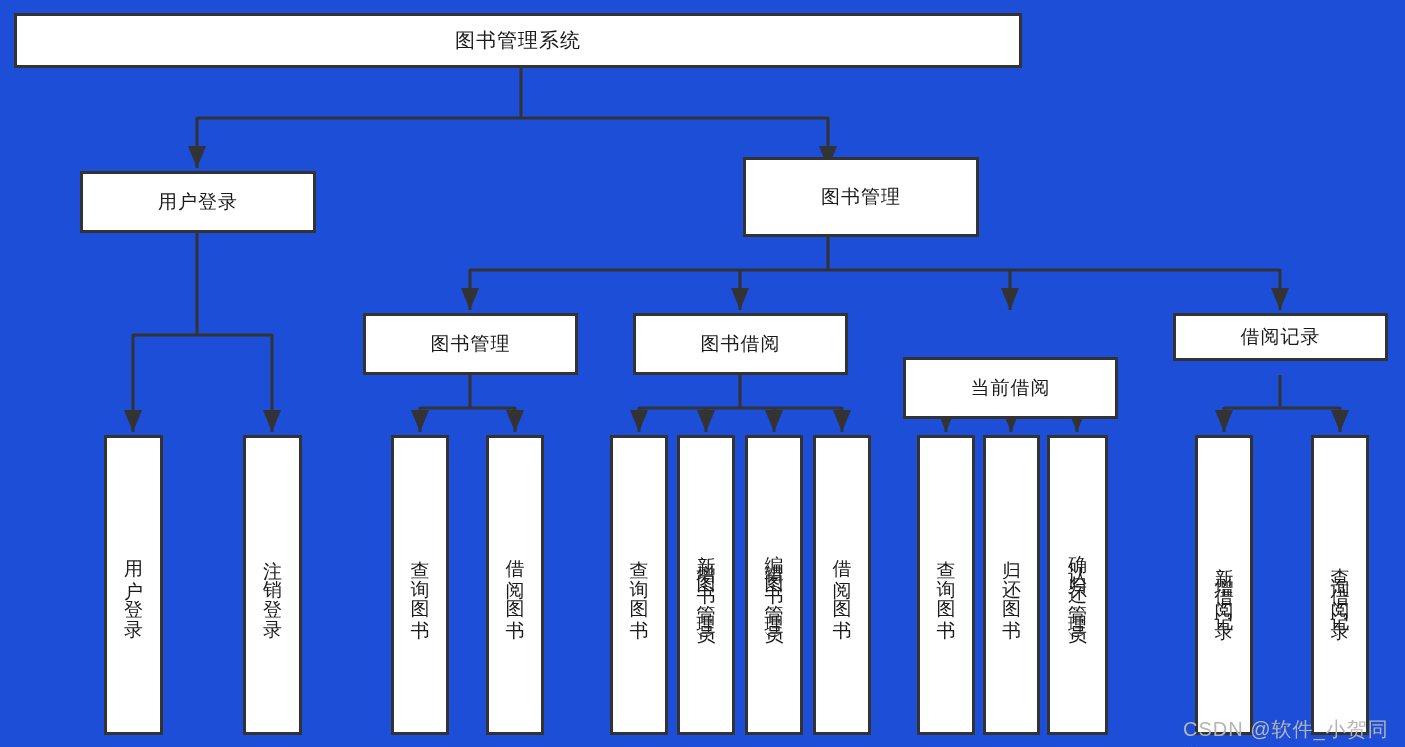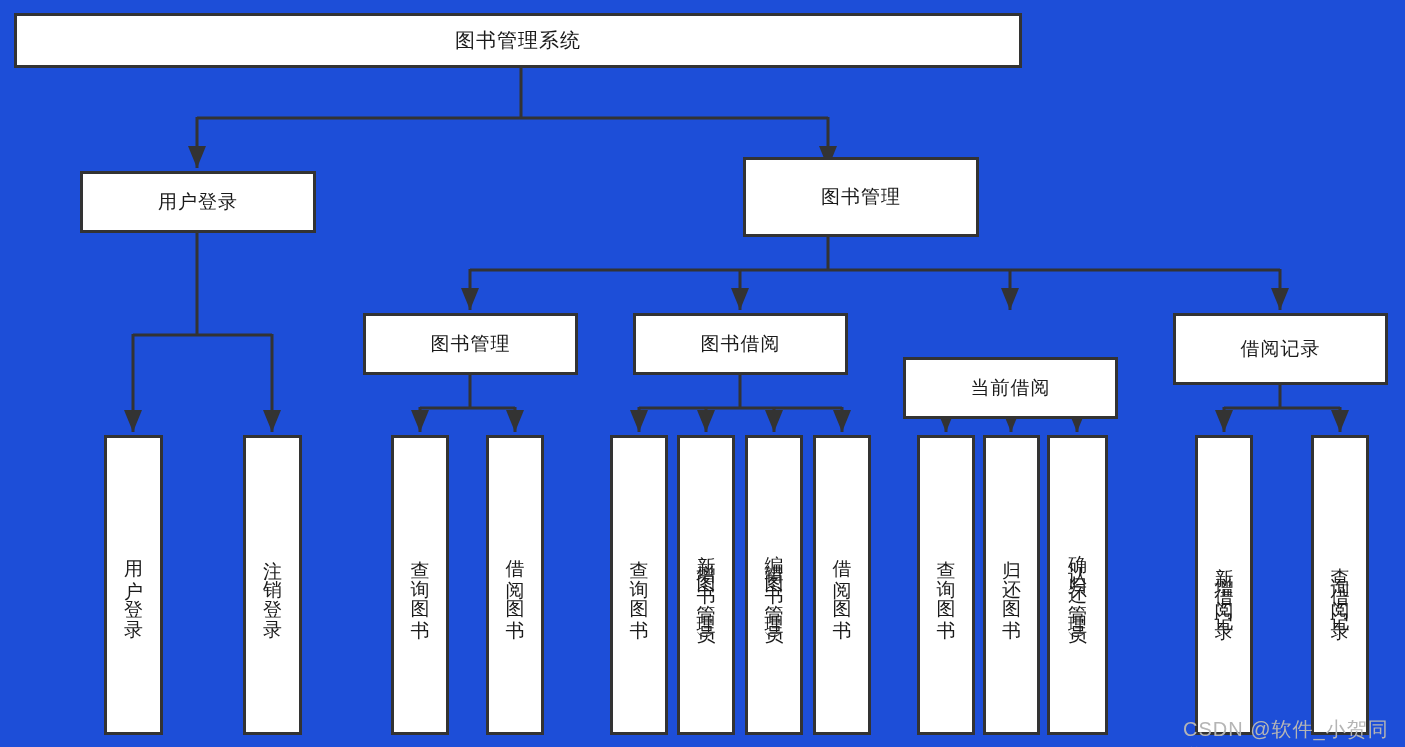--- a/index.html
+++ b/index.html
@@ -110,21 +110,21 @@
   </svg>
 
   <div class="node h-node root-node" style="left:14px; top:13px; width:1008px; height:55px;">图书管理系统</div>
 
   <div class="node h-node" style="left:80px; top:171px; width:236px; height:62px;">用户登录</div>
   <div class="node h-node" style="left:711px; top:157px; width:236px; height:80px;margin-left:32px;">图书管理</div>
 
   <div class="node h-node" style="left:363px; top:313px; width:215px; height:62px;">图书管理</div>
   <div class="node h-node" style="left:633px; top:313px; width:215px; height:62px;">图书借阅</div>
   <div class="node h-node" style="left:903px; top:313px; width:215px; height:62px;margin-top:44px;">当前借阅</div>
-  <div class="node h-node" style="left:1173px; top:313px; width:215px; height:72px;text-align:center;">借阅记录</div>
+  <div class="node h-node" style="left:1173px; top:313px; width:215px; height:48px;text-align:center;">借阅记录</div>
 
   <div class="node leaf ls4" style="left:104px; top:435px; width:59px; height:300px;">用户登录</div>
   <div class="node leaf ls4" style="left:243px; top:435px; width:59px; height:300px;">注销登录</div>
 
   <div class="node leaf ls4" style="left:391px; top:435px; width:58px; height:300px;">查询图书</div>
   <div class="node leaf ls4" style="left:486px; top:435px; width:58px; height:300px;">借阅图书</div>
 
   <div class="node leaf ls4" style="left:610px; top:435px; width:58px; height:300px;">查询图书</div>
   <div class="node leaf ls9" style="left:677px; top:435px; width:58px; height:300px;">新增图书（管理员）</div>
   <div class="node leaf ls9" style="left:745px; top:435px; width:58px; height:300px;">编辑图书（管理员）</div>

